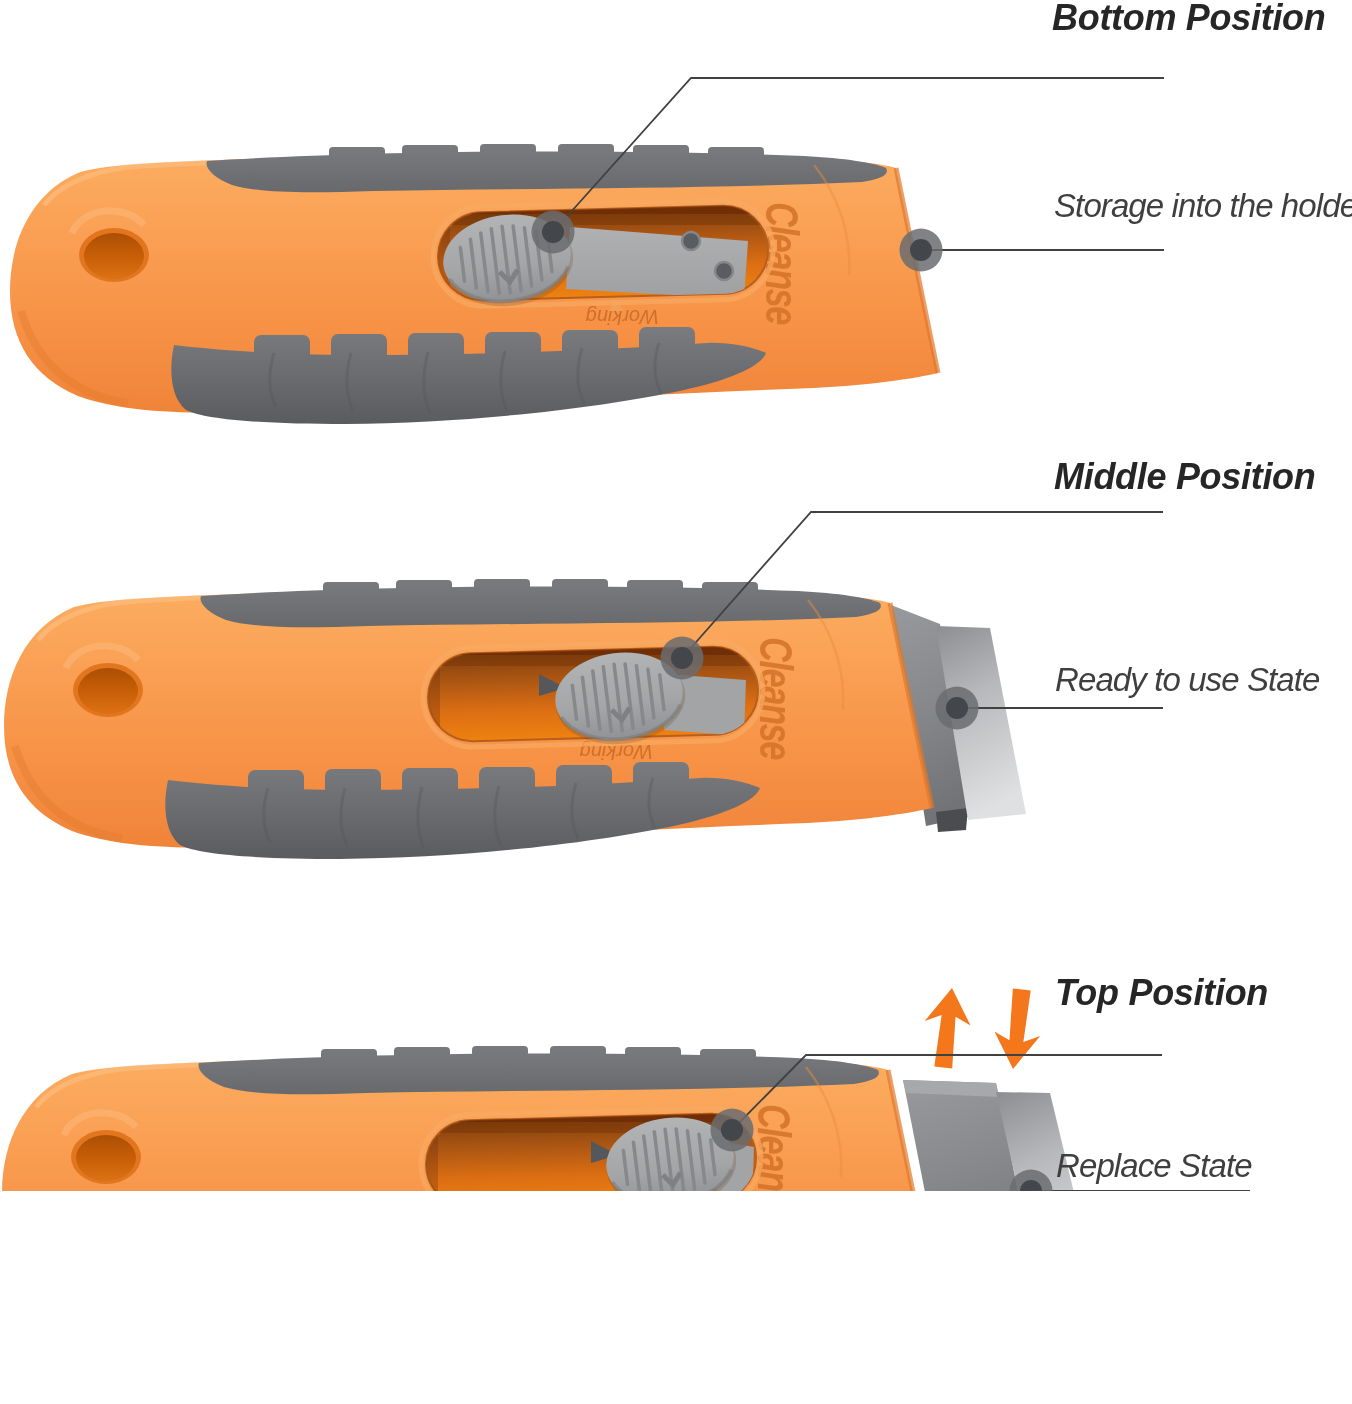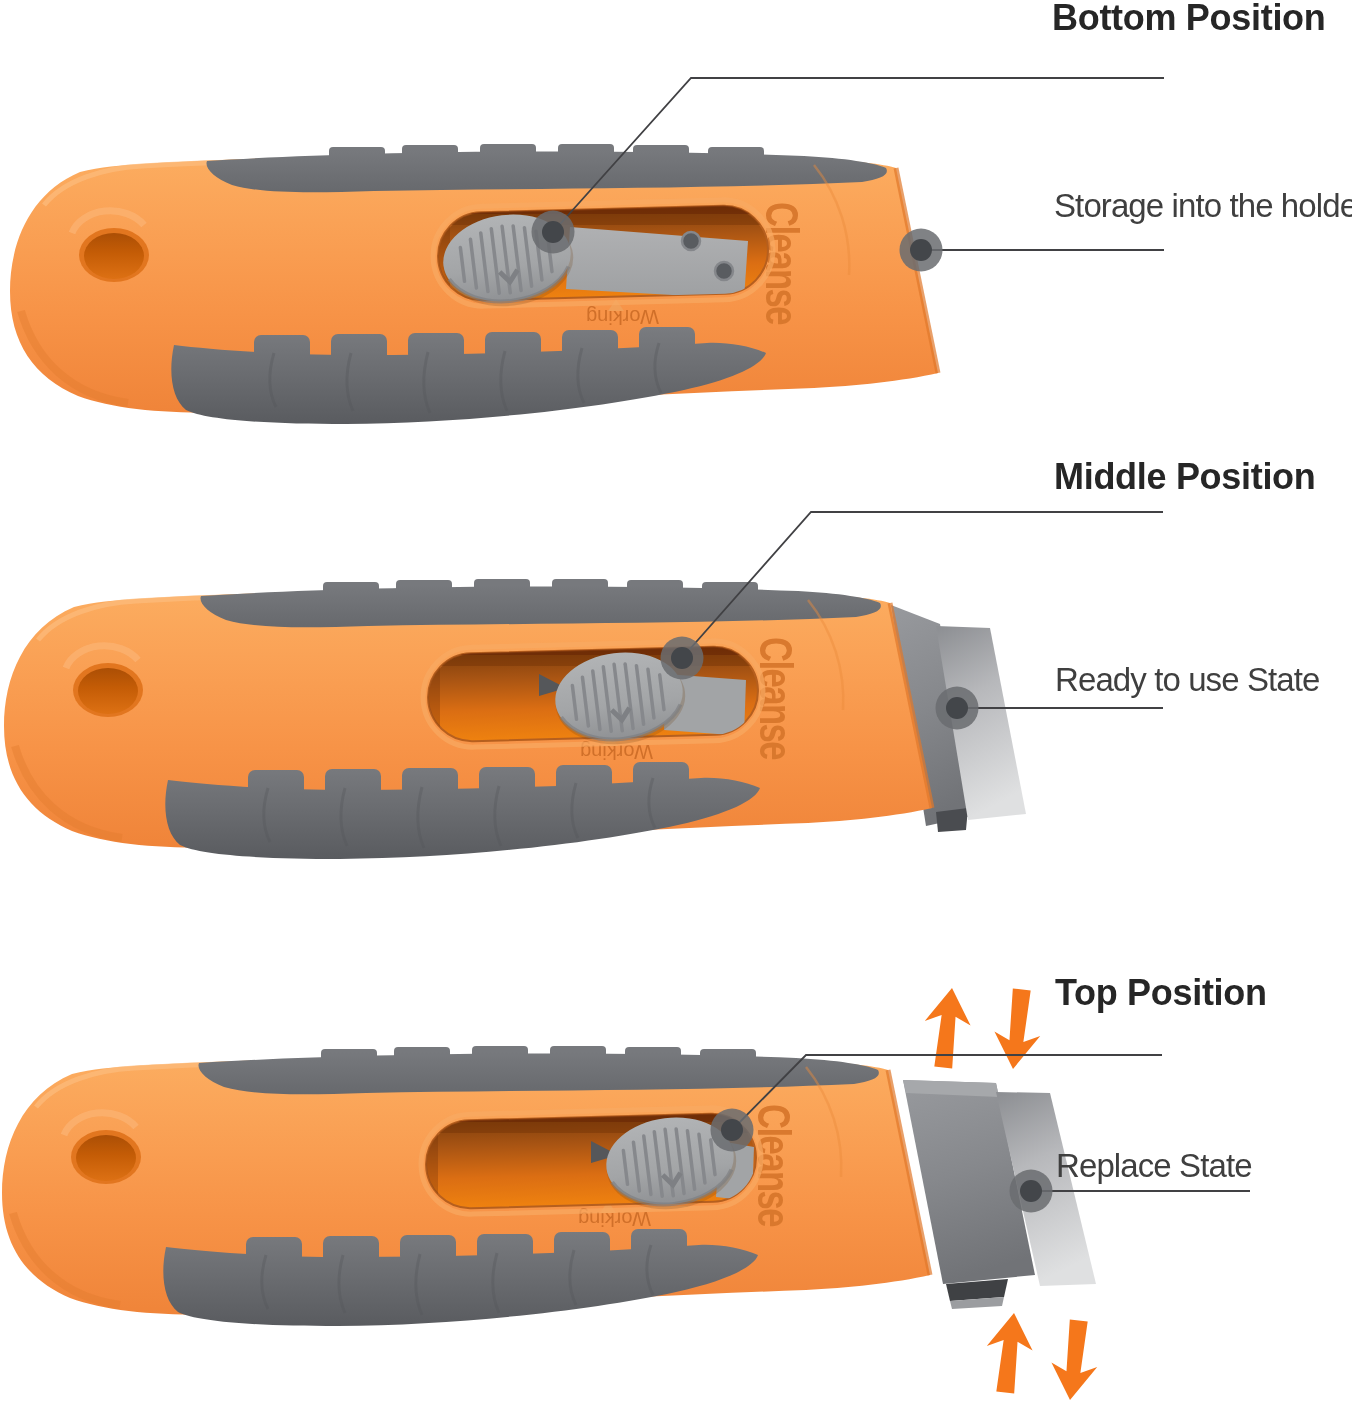--- a/index.html
+++ b/index.html
@@ -1,16 +1,16 @@
 <!DOCTYPE html>
 <html><head>
 <meta charset="utf-8">
 <style>
   html,body{margin:0;padding:0;background:#fff;}
-  .wrap{position:relative;width:1352px;height:1404px;overflow:hidden;background:#fff;}
+  .wrap{position:relative;width:1352px;height:1191px;overflow:hidden;background:#fff;font-style:italic;}
   text{font-family:"Liberation Sans",sans-serif;}
 </style>
 </head>
 <body>
 <div class="wrap">
 <svg width="1352" height="1404" viewBox="0 0 1352 1404">
 <defs>
   <linearGradient id="bodyG" x1="0" y1="-100" x2="0" y2="165" gradientUnits="userSpaceOnUse">
     <stop offset="0" stop-color="#FCAD60"></stop>
     <stop offset="0.25" stop-color="#FAA256"></stop>

